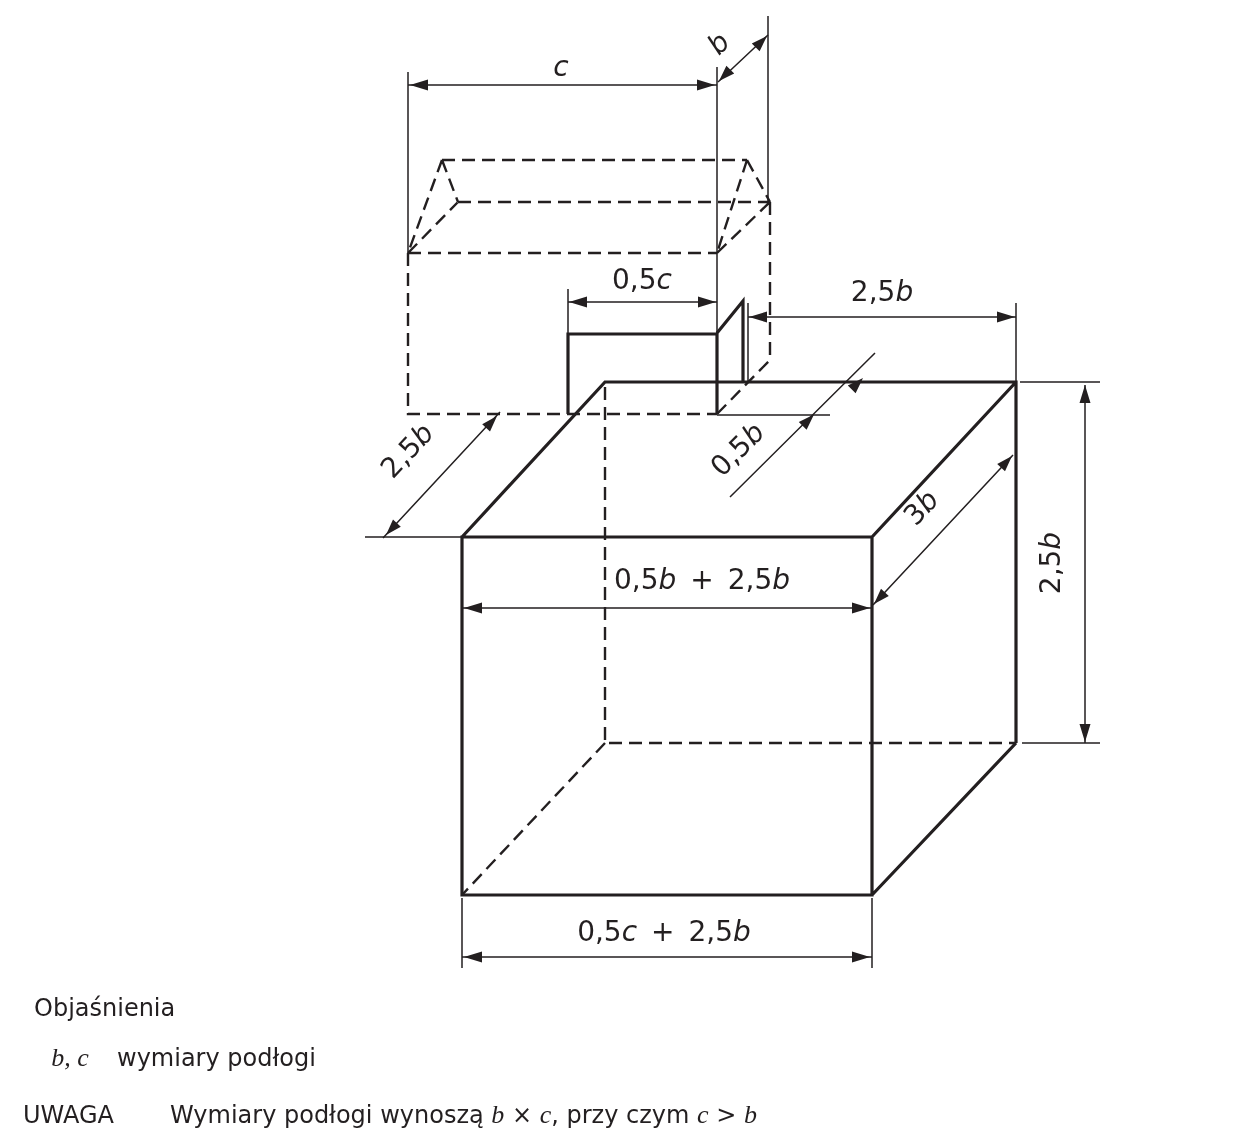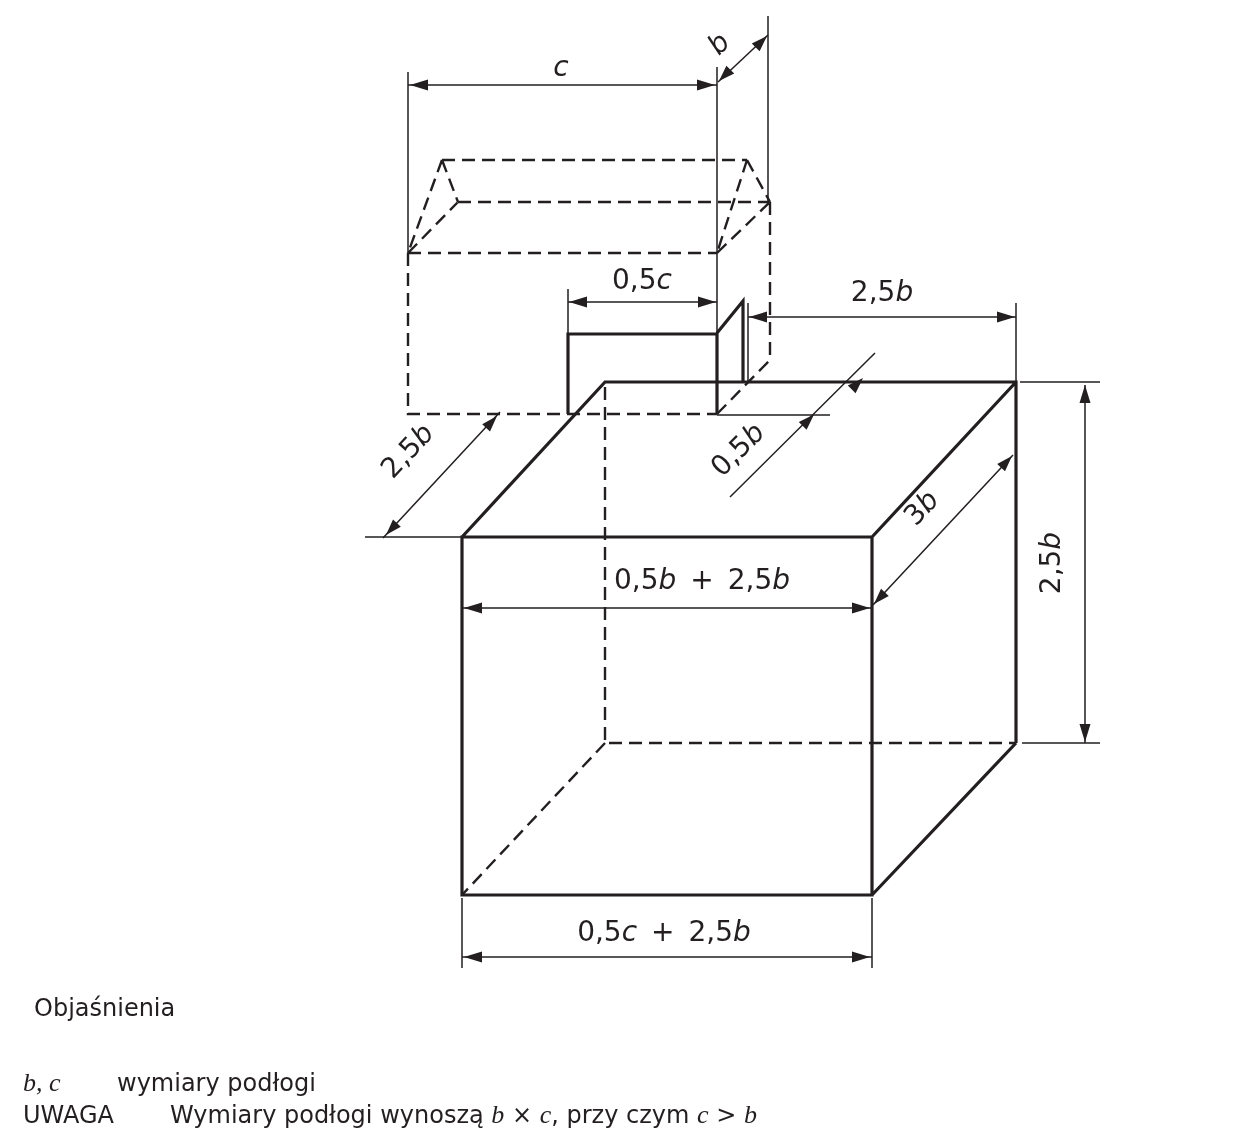--- a/index.html
+++ b/index.html
@@ -3,21 +3,21 @@
 <meta charset="utf-8">
 <style>
   html,body{margin:0;padding:0;background:#ffffff;}
   .stage{position:relative;width:1234px;height:1132px;background:#fff;overflow:hidden;
          font-family:"DejaVu Sans",sans-serif;color:#231f20;}
   svg{position:absolute;left:0;top:0;}
   svg text{font-family:"DejaVu Sans",sans-serif;font-size:28px;fill:#231f20;}
   .it{font-style:italic;}
   .legend{position:absolute;left:23px;top:0;width:1100px;}
   .legend-heading{position:absolute;left:0;top:994px;font-size:24px;font-weight:normal;white-space:nowrap;margin-left:11px;}
-  .legend-row1{position:absolute;left:0;top:1068px;font-size:24px;white-space:nowrap;}
+  .legend-row1{position:absolute;left:0;top:1043px;font-size:24px;white-space:nowrap;text-align:center;}
   .legend-row2{position:absolute;left:0;top:1080px;font-size:24px;white-space:nowrap;margin-top:20px;}
   .sym{display:inline-block;width:94px;font-size:26px;}
   .note-label{display:inline-block;width:147px;}
   .serif-it{font-family:"Liberation Serif",serif;font-style:italic;font-size:26px;}
 </style>
 </head>
 <body>
 
 <div class="stage">
 

